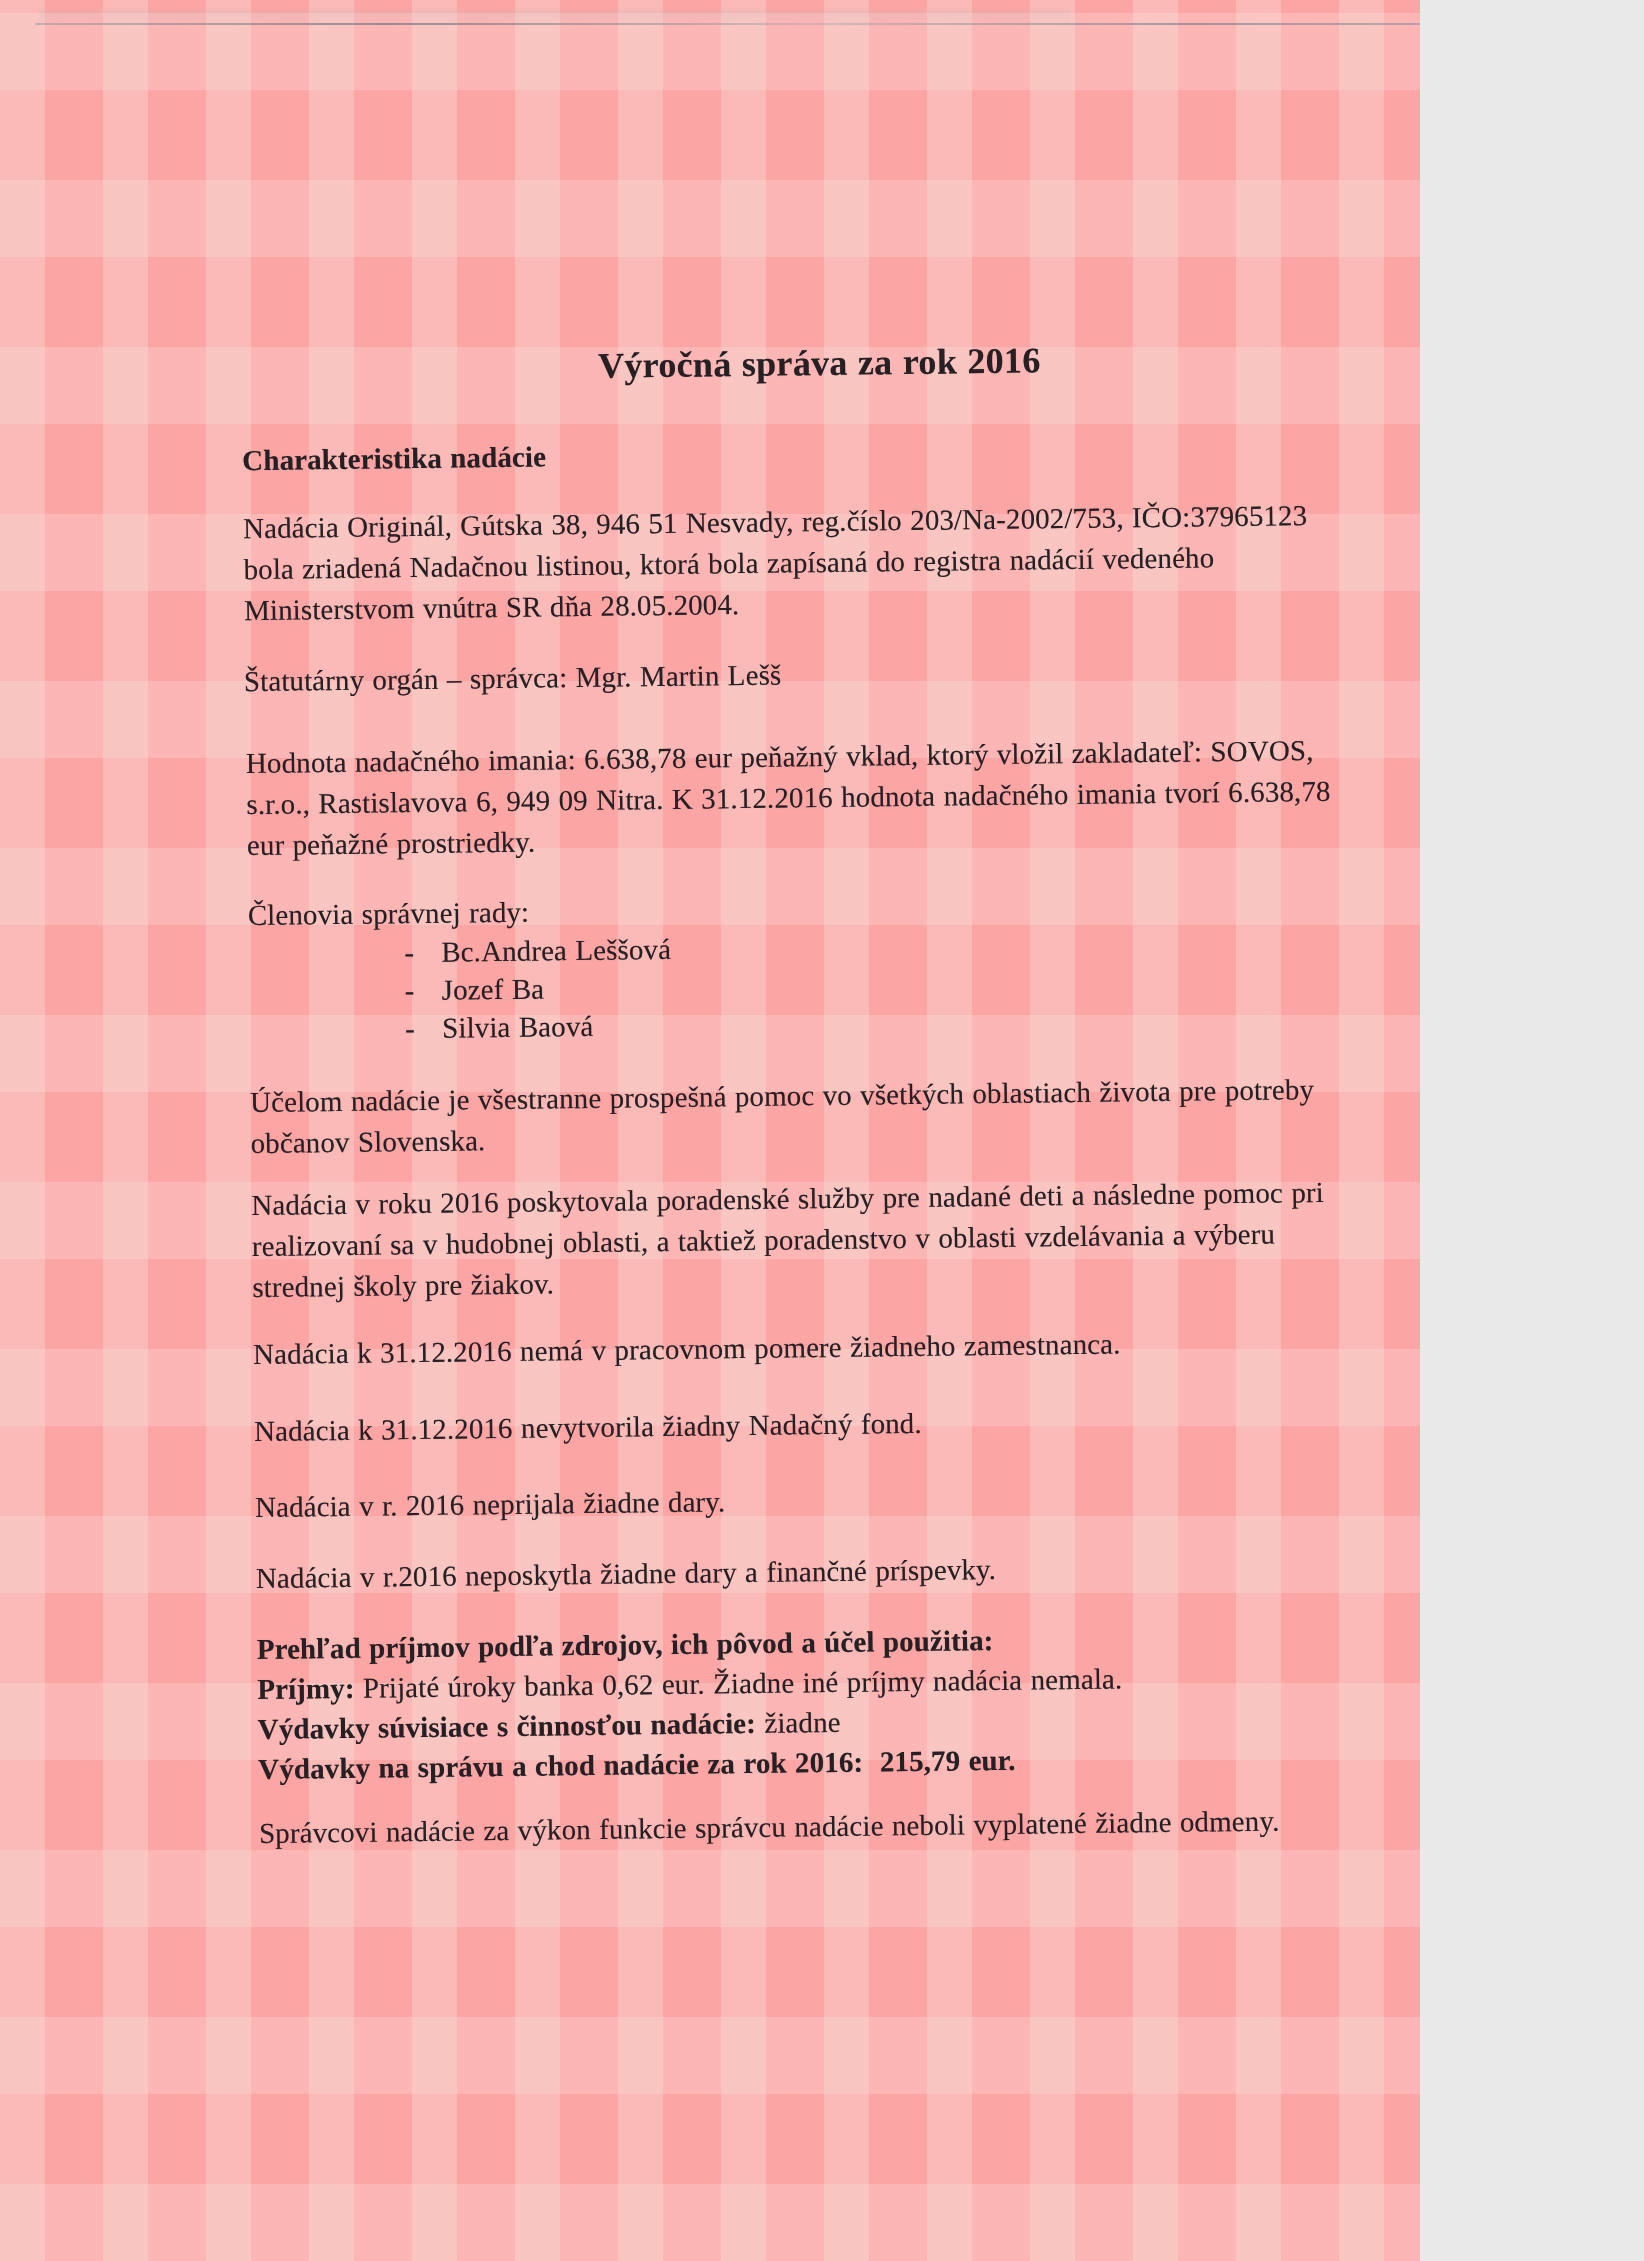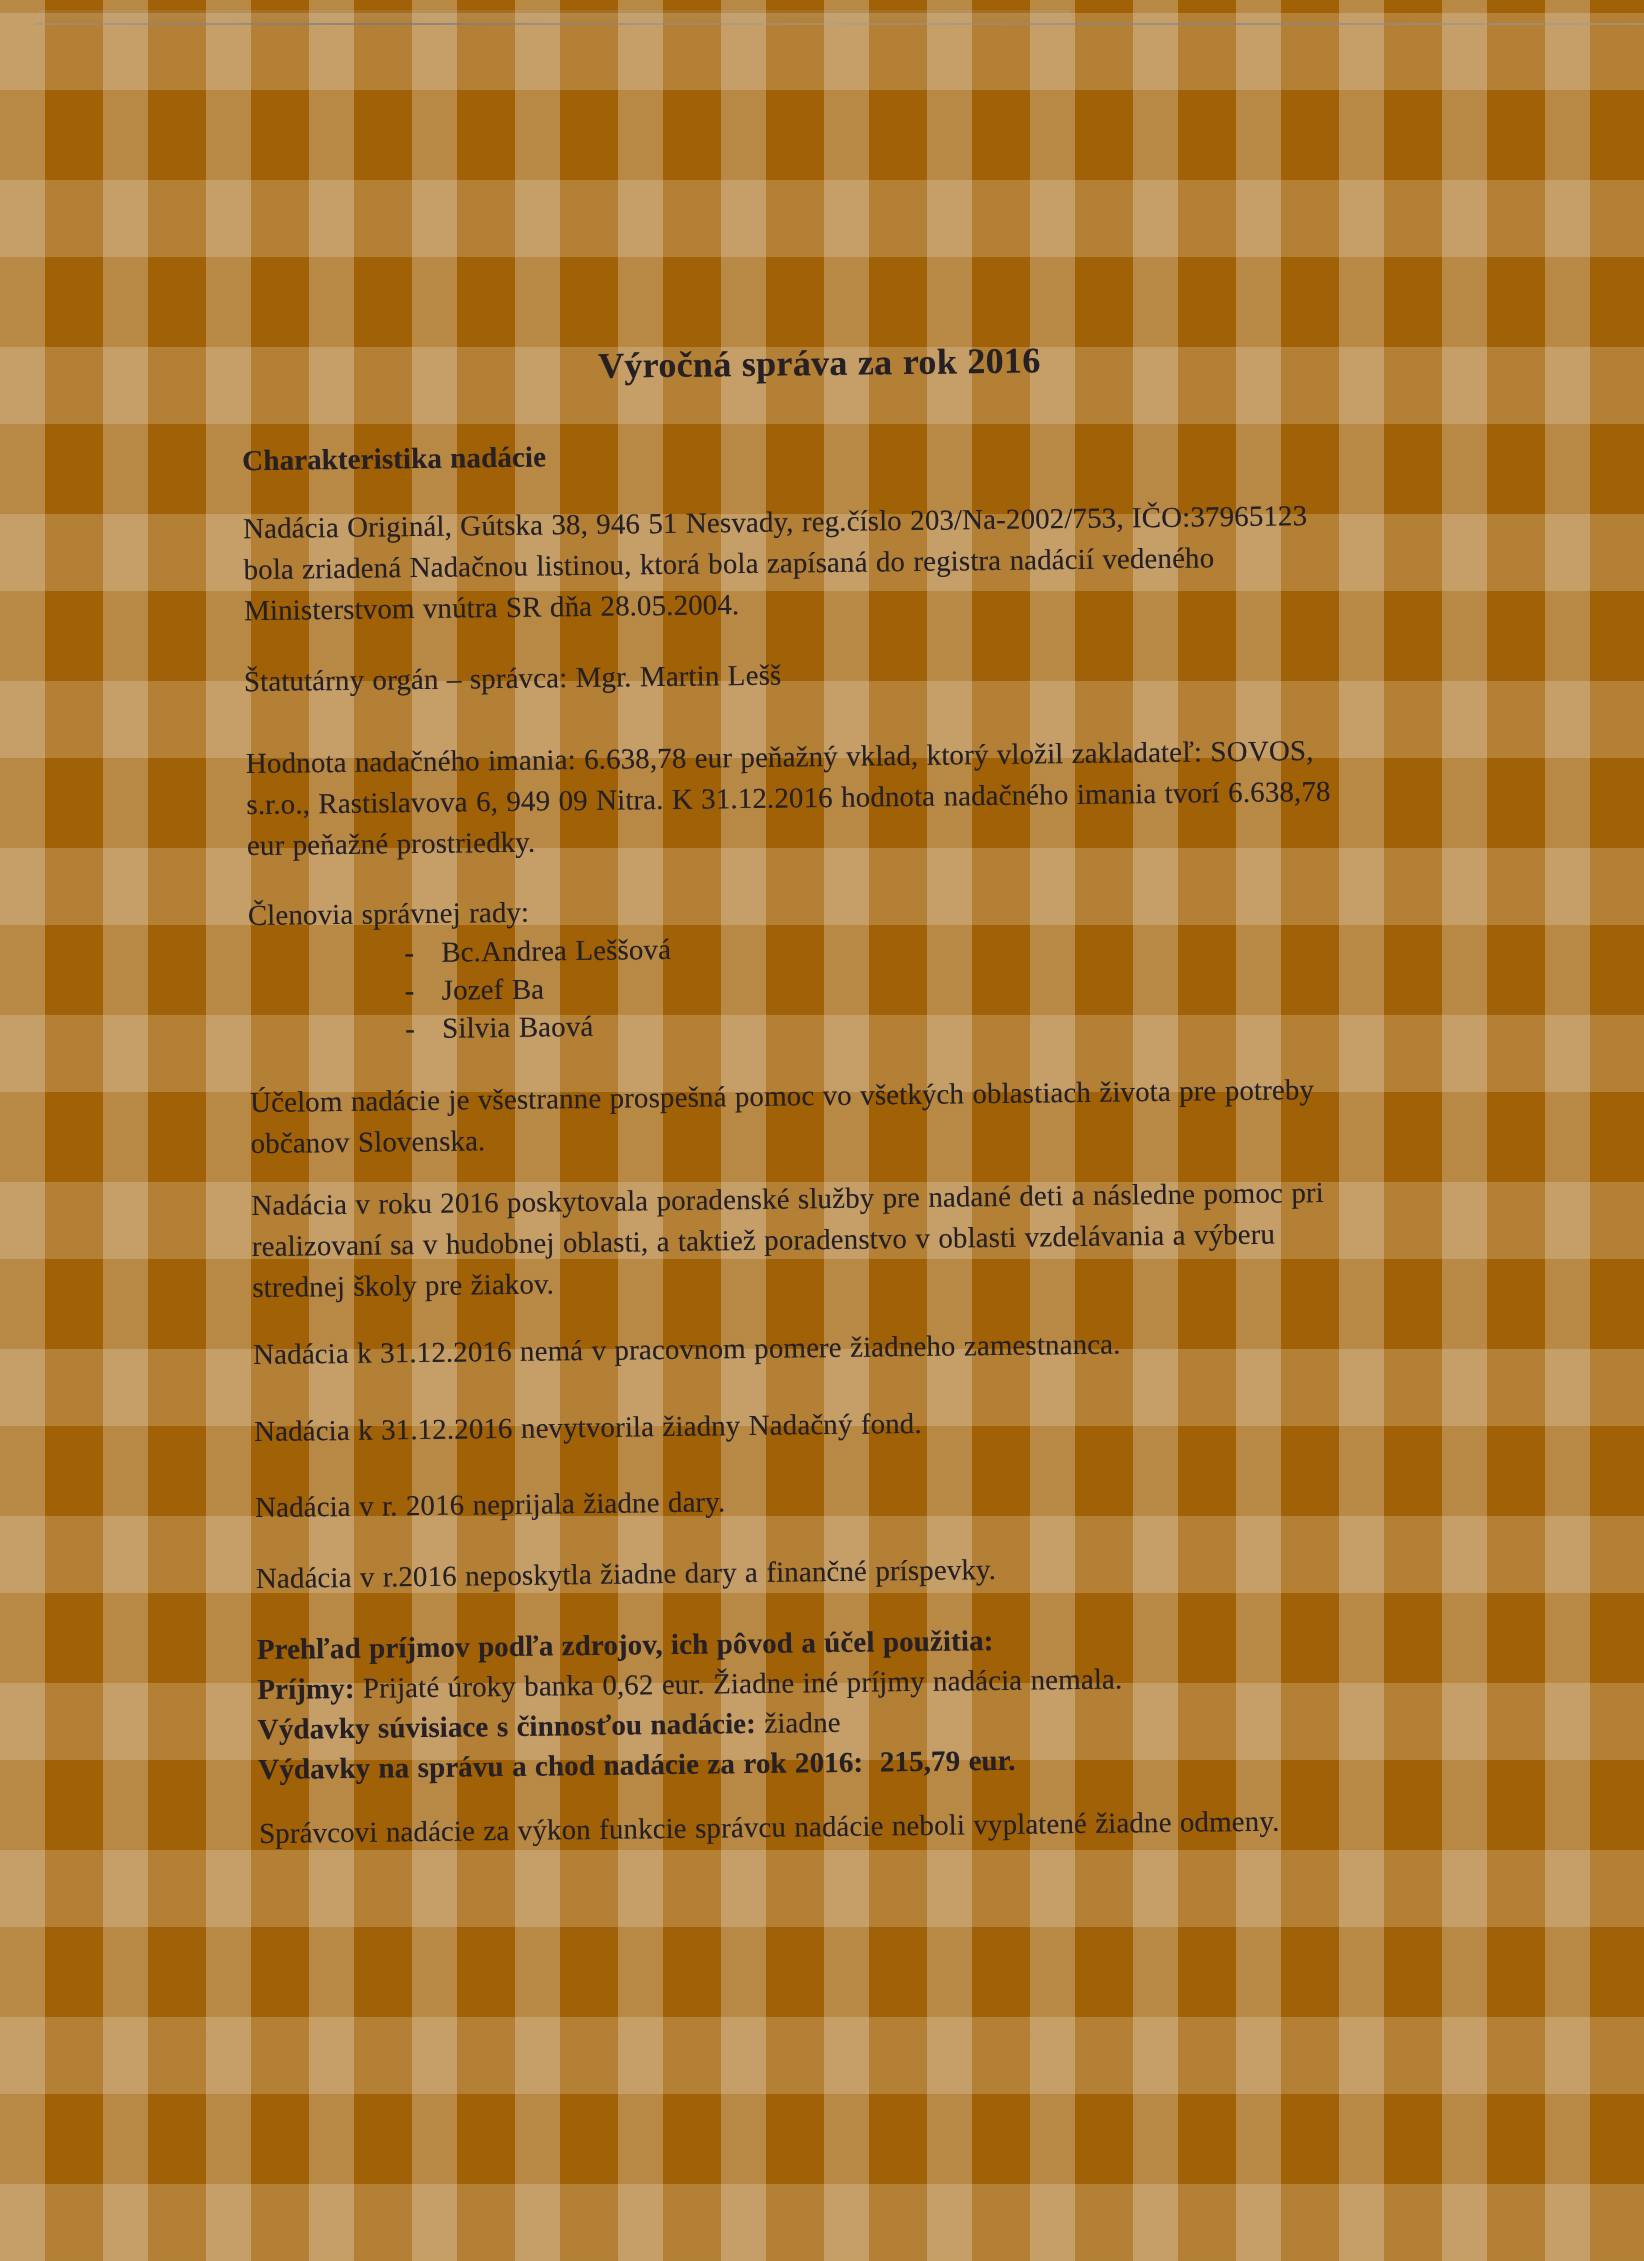--- a/index.html
+++ b/index.html
@@ -3,23 +3,23 @@
 <meta charset="utf-8">
 <title>Výročná správa za rok 2016 — scan</title>
 <style>
   html, body {
     margin: 0;
     padding: 0;
     background: #e9e9e9;
   }
   .page {
     position: relative;
-    width: 1644px;
+    width: 1420px;
     height: 2261px;
-    background: #a16207;
+    background: #fca5a5;
     overflow: hidden;
     font-family: "Liberation Serif", "DejaVu Serif", serif;
     color: #262024;
   }
   
   .page::before {
     content: "";
     position: absolute;
     inset: 0;
     background:

